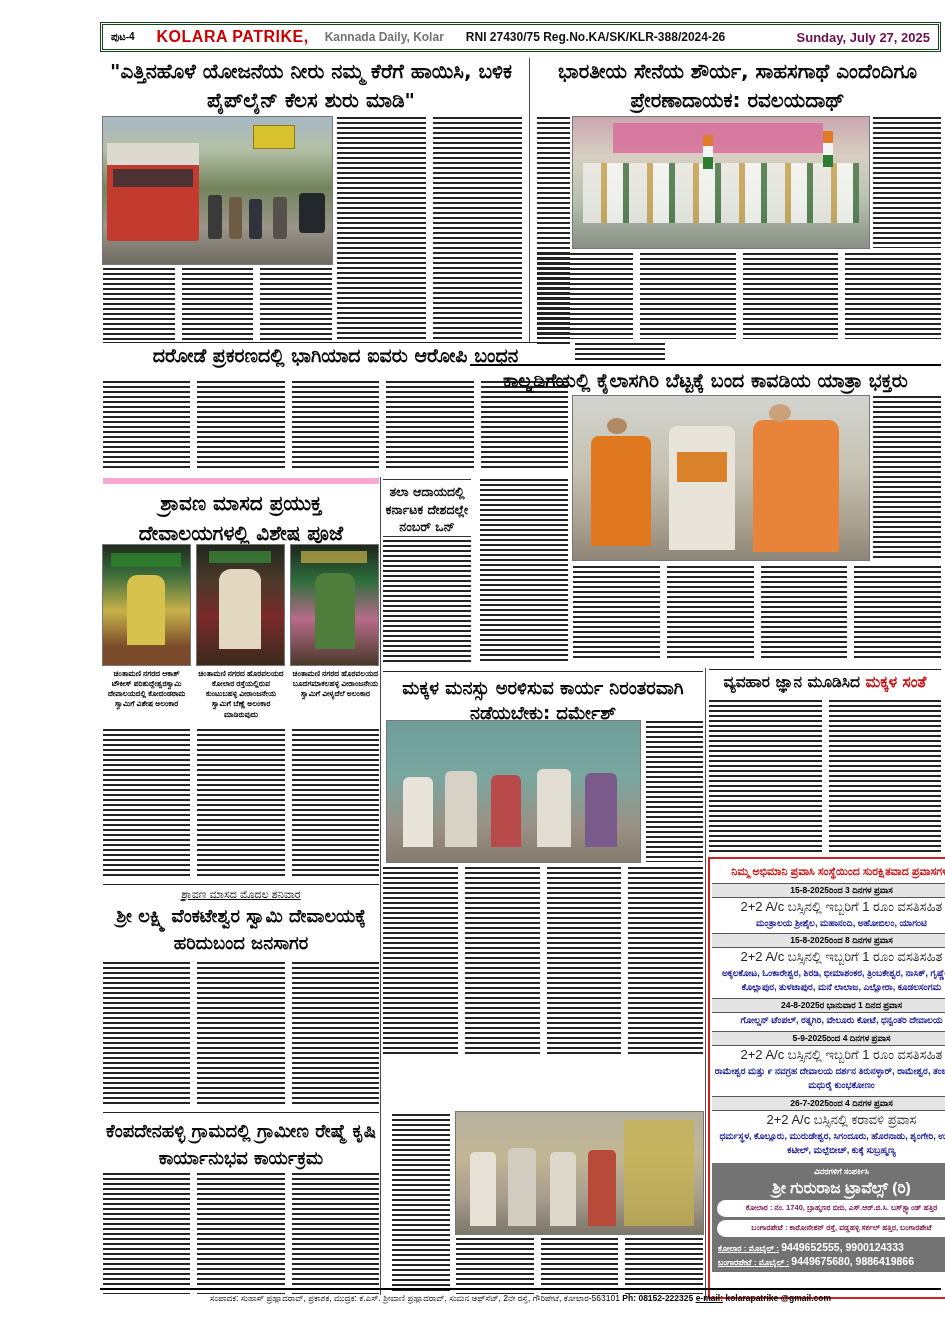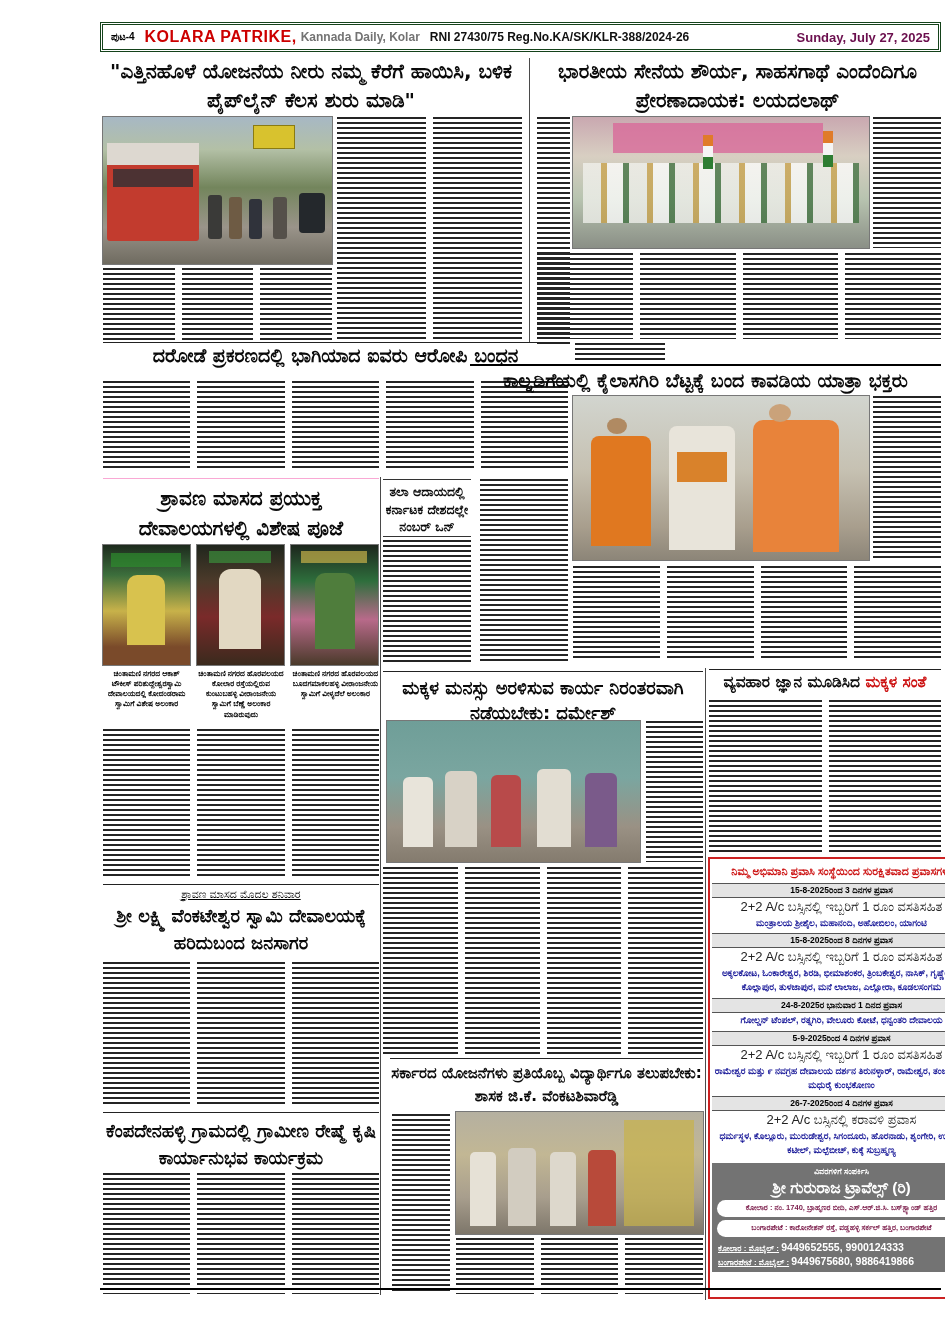--- a/index.html
+++ b/index.html
@@ -9,21 +9,21 @@
   .hl{font-weight:bold;text-align:center;font-family:"DejaVu Sans",sans-serif;color:#0a0a0a;}
   .cols{display:flex;gap:7px;}
   .cols>.greek{flex:1;}
   .greek{background-image:repeating-linear-gradient(to bottom,#242424 0 1.7px,transparent 1.7px 5px);}
   .vrule{width:1px;background:#4a4a4a;}
   .hrule{background:#000;}
   .photo{position:absolute;outline:1px solid #777;overflow:hidden;}
   .cap{font-size:7.5px;font-weight:bold;text-align:center;line-height:1.35;}
   .kicker{font-size:11px;font-weight:normal;text-align:center;text-decoration:underline;}
   
-  .mast{display:flex;align-items:center;border:3px double #14421a;background:#fff;padding:0 8px;box-sizing:border-box;}
+  .mast{display:flex;align-items:center;border:3px double #14421a;background:#fff;padding:0 8px;box-sizing:border-box;gap:12px;}
   .mast .pg{font-size:10px;font-weight:bold;margin-right:10px;}
   .mast .ttl{font-size:16px;font-weight:bold;color:#cc0000;letter-spacing:.5px;}
   .mast .sub{font-size:12px;font-weight:bold;color:#737373;margin-left:4px;}
   .mast .reg{font-size:12px;font-weight:bold;color:#101010;margin-left:10px;}
   .mast .dt{font-size:13px;font-weight:bold;color:#6b0f4e;margin-left:auto;}
   
   .adbox{border:2px solid #cc2222;background:#fff;box-sizing:border-box;padding:2px;}
   .adhead{color:#cc1111;font-weight:bold;font-size:11px;text-align:center;line-height:1.5;padding:2px 0 3px;}
   .tdate{background:#e4e4e4;border-top:1px solid #555;border-bottom:1px solid #555;
          font-weight:bold;text-align:center;font-size:8.5px;padding:1px 0;}
@@ -72,21 +72,21 @@
     <div class="greek"></div>
   </div>
   <div class="abs cols" style="left:103px;top:268px;width:229px;height:72px;">
     <div class="greek"></div>
     <div class="greek"></div>
     <div class="greek"></div>
   </div>
 
   <div class="abs vrule" style="left:529px;top:58px;height:284px;"></div>
 
-  <div class="abs hl" style="left:534px;top:57px;width:407px;height:56px;font-size:20px;line-height:1.45;">ಭಾರತೀಯ ಸೇನೆಯ ಶೌರ್ಯ, ಸಾಹಸಗಾಥೆ ಎಂದೆಂದಿಗೂ ಪ್ರೇರಣಾದಾಯಕ: ಲಯದಲಾಥ್</div>
+  <div class="abs hl" style="left:534px;top:57px;width:407px;height:56px;font-size:20px;line-height:1.45;">ಭಾರತೀಯ ಸೇನೆಯ ಶೌರ್ಯ, ಸಾಹಸಗಾಥೆ ಎಂದೆಂದಿಗೂ ಪ್ರೇರಣಾದಾಯಕ: ರವಲಯದಾಥ್</div>
   <div class="abs greek" style="left:537px;top:117px;width:33px;height:228px;"></div>
   <div class="photo" style="left:573px;top:117px;width:296px;height:131px;background:linear-gradient(180deg,#c9a8b0 0%,#d8cfc2 30%,#b8c4b0 62%,#8a8f86 100%);">
     <div class="abs" style="left:40px;top:6px;width:210px;height:30px;background:#d86a9a;opacity:.8;"></div>
     <div class="abs" style="left:10px;top:46px;width:276px;height:60px;background:repeating-linear-gradient(90deg,#f2f2ee 0 18px,#caa24a 18px 24px,#ffffff 24px 40px,#3c6e3c 40px 46px);opacity:.75;"></div>
     <div class="abs" style="left:130px;top:18px;width:10px;height:34px;background:linear-gradient(180deg,#e07b2a 33%,#f5f5f5 33% 66%,#2e7d32 66%);"></div>
     <div class="abs" style="left:250px;top:14px;width:10px;height:36px;background:linear-gradient(180deg,#e07b2a 33%,#f5f5f5 33% 66%,#2e7d32 66%);"></div>
   </div>
   <div class="abs greek" style="left:873px;top:117px;width:68px;height:131px;"></div>
   <div class="abs cols" style="left:537px;top:253px;width:404px;height:86px;">
     <div class="greek"></div>
@@ -119,21 +119,21 @@
     <div class="greek"></div>
     <div class="greek"></div>
     <div class="greek"></div>
     <div class="greek"></div>
   </div>
 
   <div class="abs hl" style="left:383px;top:479px;width:88px;height:50px;font-size:12.5px;line-height:1.4;border-top:1px solid #333;border-bottom:1px solid #333;padding:3px 0;">ತಲಾ ಆದಾಯದಲ್ಲಿ ಕರ್ನಾಟಕ ದೇಶದಲ್ಲೇ ನಂಬರ್ ಒನ್</div>
   <div class="abs greek" style="left:383px;top:540px;width:88px;height:124px;"></div>
   <div class="abs greek" style="left:480px;top:479px;width:88px;height:185px;"></div>
 
-  <div class="abs hl" style="left:103px;top:478px;width:276px;height:58px;font-size:20px;line-height:1.5;border-top:1px solid #f9a8d4;padding-top:4px;">ಶ್ರಾವಣ ಮಾಸದ ಪ್ರಯುಕ್ತ ದೇವಾಲಯಗಳಲ್ಲಿ ವಿಶೇಷ ಪೂಜೆ</div>
+  <div class="abs hl" style="left:103px;top:478px;width:276px;height:58px;font-size:20px;line-height:1.5;border-top:6px solid #f9a8d4;padding-top:4px;">ಶ್ರಾವಣ ಮಾಸದ ಪ್ರಯುಕ್ತ ದೇವಾಲಯಗಳಲ್ಲಿ ವಿಶೇಷ ಪೂಜೆ</div>
   <div class="photo" style="left:103px;top:545px;width:87px;height:120px;background:linear-gradient(180deg,#1d2a1d 0%,#3c6e3c 25%,#c8b24a 55%,#7a4a2a 85%);">
     <div class="abs" style="left:24px;top:30px;width:38px;height:70px;background:#d8c24e;border-radius:10px 10px 0 0;"></div>
     <div class="abs" style="left:8px;top:8px;width:70px;height:14px;background:#2e8b2e;opacity:.7;"></div>
   </div>
   <div class="photo" style="left:197px;top:545px;width:87px;height:120px;background:linear-gradient(180deg,#20261d 0%,#4c3a2a 30%,#7a2a2a 60%,#3a2a1d 100%);">
     <div class="abs" style="left:22px;top:24px;width:42px;height:80px;background:#e2d8c2;border-radius:12px 12px 0 0;"></div>
     <div class="abs" style="left:12px;top:6px;width:62px;height:12px;background:#3c8e3c;opacity:.7;"></div>
   </div>
   <div class="photo" style="left:291px;top:545px;width:87px;height:120px;background:linear-gradient(180deg,#1d261d 0%,#2e6e3c 30%,#b86a8a 62%,#4a3a2a 100%);">
     <div class="abs" style="left:24px;top:28px;width:40px;height:76px;background:#4f7d3c;border-radius:10px 10px 0 0;"></div>
@@ -220,21 +220,20 @@
   </div>
 
   <div class="abs kicker" style="left:103px;top:884px;width:276px;border-top:1px solid #222;padding-top:3px;">ಶ್ರಾವಣ ಮಾಸದ ಮೊದಲ ಶನಿವಾರ</div>
   <div class="abs hl" style="left:103px;top:902px;width:276px;height:54px;font-size:18px;line-height:1.5;">ಶ್ರೀ ಲಕ್ಷ್ಮಿ ವೆಂಕಟೇಶ್ವರ ಸ್ವಾಮಿ ದೇವಾಲಯಕ್ಕೆ ಹರಿದುಬಂದ ಜನಸಾಗರ</div>
   <div class="abs cols" style="left:103px;top:962px;width:276px;height:144px;">
     <div class="greek"></div>
     <div class="greek"></div>
     <div class="greek"></div>
   </div>
 
-  <div class="abs hl" style="left:390px;top:1058px;width:313px;height:48px;font-size:15px;line-height:1.55;border-top:1px solid #222;padding-top:3px;">ಸರ್ಕಾರದ ಯೋಜನೆಗಳು ಪ್ರತಿಯೊಬ್ಬ ವಿದ್ಯಾರ್ಥಿಗೂ ತಲುಪಬೇಕು: ಶಾಸಕ ಜಿ.ಕೆ. ವೆಂಕಟಶಿವಾರೆಡ್ಡಿ</div>
   <div class="abs greek" style="left:392px;top:1114px;width:58px;height:180px;"></div>
   <div class="photo" style="left:456px;top:1112px;width:247px;height:122px;background:linear-gradient(180deg,#b5b0a0 0%,#c2b794 35%,#a89e8d 70%,#7d766a 100%);">
     <div class="abs" style="left:168px;top:8px;width:70px;height:106px;background:#c8b24a;opacity:.7;"></div>
     <div class="abs" style="left:14px;top:40px;width:26px;height:74px;background:#e6e1d6;border-radius:5px 5px 0 0;"></div>
     <div class="abs" style="left:52px;top:36px;width:28px;height:78px;background:#d2ccc0;border-radius:5px 5px 0 0;"></div>
     <div class="abs" style="left:94px;top:40px;width:26px;height:74px;background:#ddd8cc;border-radius:5px 5px 0 0;"></div>
     <div class="abs" style="left:132px;top:38px;width:28px;height:76px;background:#b84a3a;border-radius:5px 5px 0 0;"></div>
   </div>
   <div class="abs cols" style="left:456px;top:1238px;width:247px;height:56px;">
     <div class="greek"></div>
@@ -243,14 +242,20 @@
   </div>
 
   <div class="abs hl" style="left:103px;top:1112px;width:276px;height:52px;font-size:18px;line-height:1.5;border-top:1px solid #222;padding-top:4px;">ಕೆಂಪದೇನಹಳ್ಳಿ ಗ್ರಾಮದಲ್ಲಿ ಗ್ರಾಮೀಣ ರೇಷ್ಮೆ ಕೃಷಿ ಕಾರ್ಯಾನುಭವ ಕಾರ್ಯಕ್ರಮ</div>
   <div class="abs cols" style="left:103px;top:1173px;width:276px;height:121px;">
     <div class="greek"></div>
     <div class="greek"></div>
     <div class="greek"></div>
   </div>
 
   <div class="abs hrule" style="left:100px;top:1288px;width:841px;height:2px;"></div>
+  <div class="abs foot" style="left:100px;top:1293px;width:841px;">
+    <span>ಸಂಪಾದಕ: ಸುಹಾಸ್ ಪ್ರಹ್ಲಾದರಾವ್, ಪ್ರಕಾಶಕ, ಮುದ್ರಕ: ಕೆ.ಎಸ್. ಶ್ರೀವಾಣಿ ಪ್ರಹ್ಲಾದರಾವ್, ಸುಮನ ಆಫ್‌ಸೆಟ್, 2ನೇ ರಸ್ತೆ, ಗೌರಿಪೇಟೆ, ಕೋಲಾರ-563101</span>
+    <span class="em">Ph: 08152-222325</span>
+    <span class="eml">e-mail:</span>
+    <span class="em">kolarapatrike @gmail.com</span>
+  </div>
 
 </div>
 
 </body></html>

